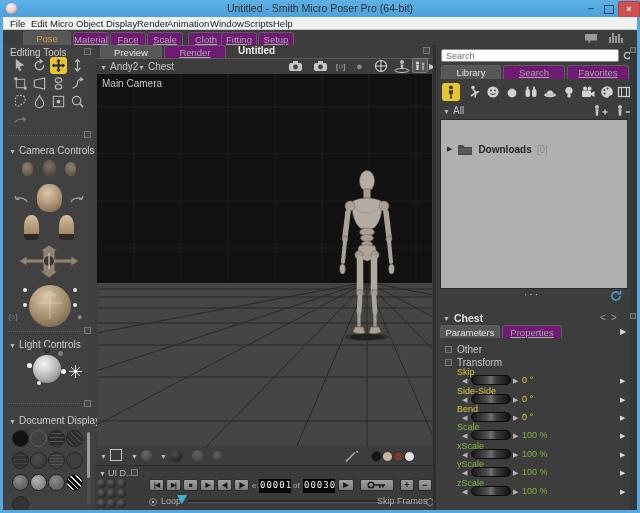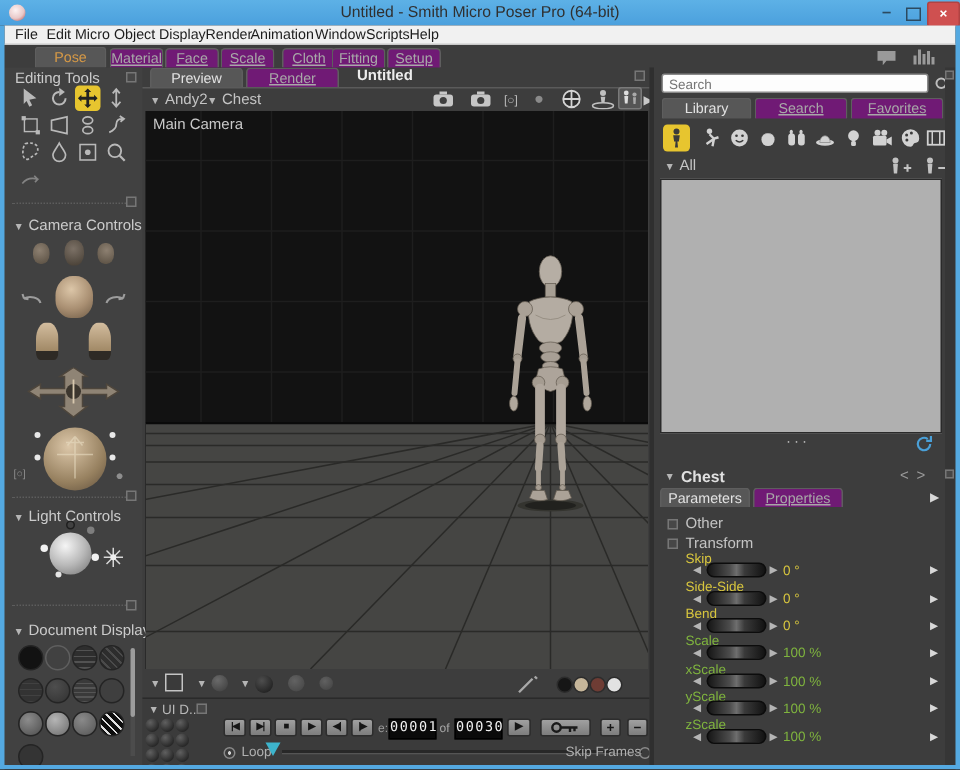--- a/index.html
+++ b/index.html
@@ -480,20 +480,29 @@
       <path d="M3.4,5.2 h3.2 l-0.5,6.5 h-2.2 Z" fill="#c2c2c2"></path>
       <path d="M10.5,8 h5 M13,5.5 v5" stroke="#c2c2c2" stroke-width="1.4"></path>
     </svg>
   <svg class="a" style="left:615px;top:104px;" width="17" height="13" viewBox="0 0 17 13">
       <circle cx="5" cy="3" r="2" fill="#c2c2c2"></circle>
       <path d="M3.4,5.2 h3.2 l-0.5,6.5 h-2.2 Z" fill="#c2c2c2"></path>
       <path d="M10.5,8 h5" stroke="#c2c2c2" stroke-width="1.4"></path>
     </svg>
 
   <div class="a" style="left:440px;top:119px;width:188px;height:170px;background:#b0b0b0;border:1px solid #2a2a2a;box-sizing:border-box;">
+    <div class="a" style="left:6px;top:21px;width:176px;height:16px;display:flex;align-items:center;gap:5px;">
+      <span style="font-size:7px;color:#2f2f2f;">▶</span>
+      <svg width="16" height="12" viewBox="0 0 16 12">
+          <path d="M1,2 h5 l1.5,2 H15 v8 H1 Z" fill="#4c4c4c"></path>
+          <path d="M2,6.5 h12 M2,9 h12" stroke="#6e6e6e" stroke-width="1"></path>
+        </svg>
+      <span style="font-size:10px;font-weight:bold;color:#242424;">Downloads</span>
+      <span style="font-size:10px;color:#7d8b94;">[0]</span>
+    </div>
   </div>
 
   <span class="a" style="left:524px;top:289px;font-size:10px;color:#bdbdbd;letter-spacing:2px;">···</span>
   <svg class="a" style="left:610px;top:290px;" width="12" height="12" viewBox="0 0 13 13">
       <path d="M11,6.5 a4.5,4.5 0 1 1 -1.8,-3.6" fill="none" stroke="#4aa0d8" stroke-width="1.6"></path>
       <path d="M11.5,0.8 v3.4 h-3.4" fill="none" stroke="#4aa0d8" stroke-width="1.6"></path>
     </svg>
 
   <span class="a tri" style="left:443px;top:315px;">▼</span>
   <span class="a" style="left:454px;top:312px;font-size:10.5px;font-weight:bold;color:#e0e0e0;">Chest</span>

